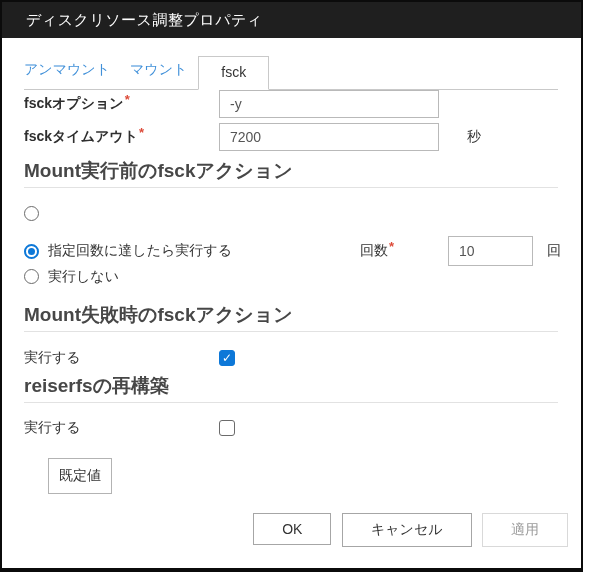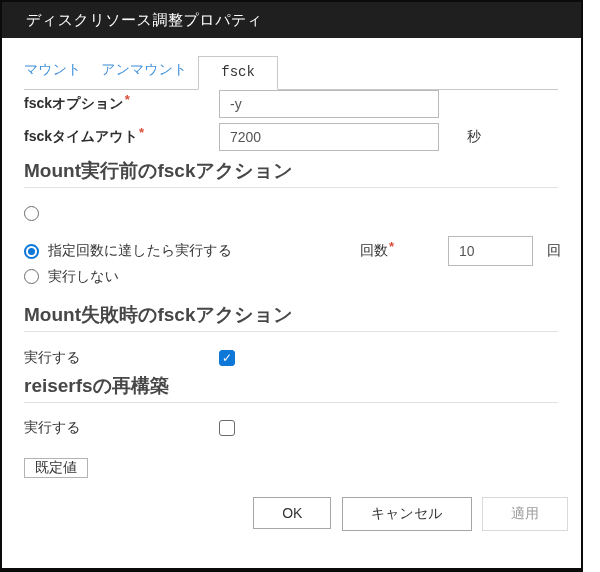--- a/index.html
+++ b/index.html
@@ -28,21 +28,21 @@
     margin-top:21px; margin-right:10px; height:31px;
   }
   .tab-link {
     font-size:14px; color:#4090d9; margin-right:20px;
     padding-bottom:10px; cursor:pointer;
   }
   .tabs .tab-link:nth-child(2){ margin-right:11px; }
   .tab-active {
     border:1px solid #c9c9c9; border-bottom:1px solid #fff;
     background:#fff; margin-bottom:-1px;
-    padding:7px 22px 9px; font-size:14px; color:#333;font-family:Liberation Mono, monospace;
+    padding:7px 22px 9px; font-size:14px; color:#333;
   }
 
   
   .form-row { display:flex; align-items:center; height:28px; }
   .form-row.second { margin-top:5px; }
   .form-label { width:195px; font-weight:bold; font-size:14px; color:#2f2f2f; }
   .req { color:#dd4b39; font-size:13px; position:relative; top:-4px; margin-left:1px; font-weight:bold; }
   input.text {
     width:220px; height:28px; border:1px solid #b9b9b9;
     padding:0 10px; font-size:14px; color:#555; background:#fff;
@@ -87,38 +87,38 @@
     background:#fff; flex:none; display:flex; align-items:center; justify-content:center;
   }
   .checkbox.on { background:#0d78d8; border-color:#0d78d8; }
   .checkbox.on::after { content:"✓"; color:#fff; font-size:12px; font-weight:bold; line-height:1; }
 
   
   .btn {
     display:inline-block; background:#fff; border:1px solid #a6a6a6;
     color:#333; font-size:14px; padding:7px 28px; font-family:inherit; cursor:pointer;
   }
-  .btn-default { margin-top:22px; padding:0 10px; border-color:#b3b3b3; }
+  .btn-default { margin-top:22px; padding:8px 10px; border-color:#b3b3b3;margin-left:24px; }
   .footer { margin-top:19px; text-align:right; }
   .footer .btn { margin-left:6px; min-width:40px; }
   .btn.disabled { color:#9b9b9b; border-color:#d9d9d9; cursor:default; }
 </style>
 </head>
 <body>
 
 <div class="dialog">
   <div class="titlebar">
     <span>ディスクリソース調整プロパティ</span>
   </div>
 
   <div class="content">
 
     <div class="tabs">
+      <span class="tab-link">アンマウント</span>
       <span class="tab-link">マウント</span>
-      <span class="tab-link">アンマウント</span>
       <span class="tab-active">fsck</span>
     </div>
 
     <div class="form-row">
       <span class="form-label"><span>fsckオプション</span><span class="req">*</span></span>
       <input class="text" type="text" value="-y" style="">
     </div>
 
     <div class="form-row second">
       <span class="form-label"><span>fsckタイムアウト</span><span class="req">*</span></span>

